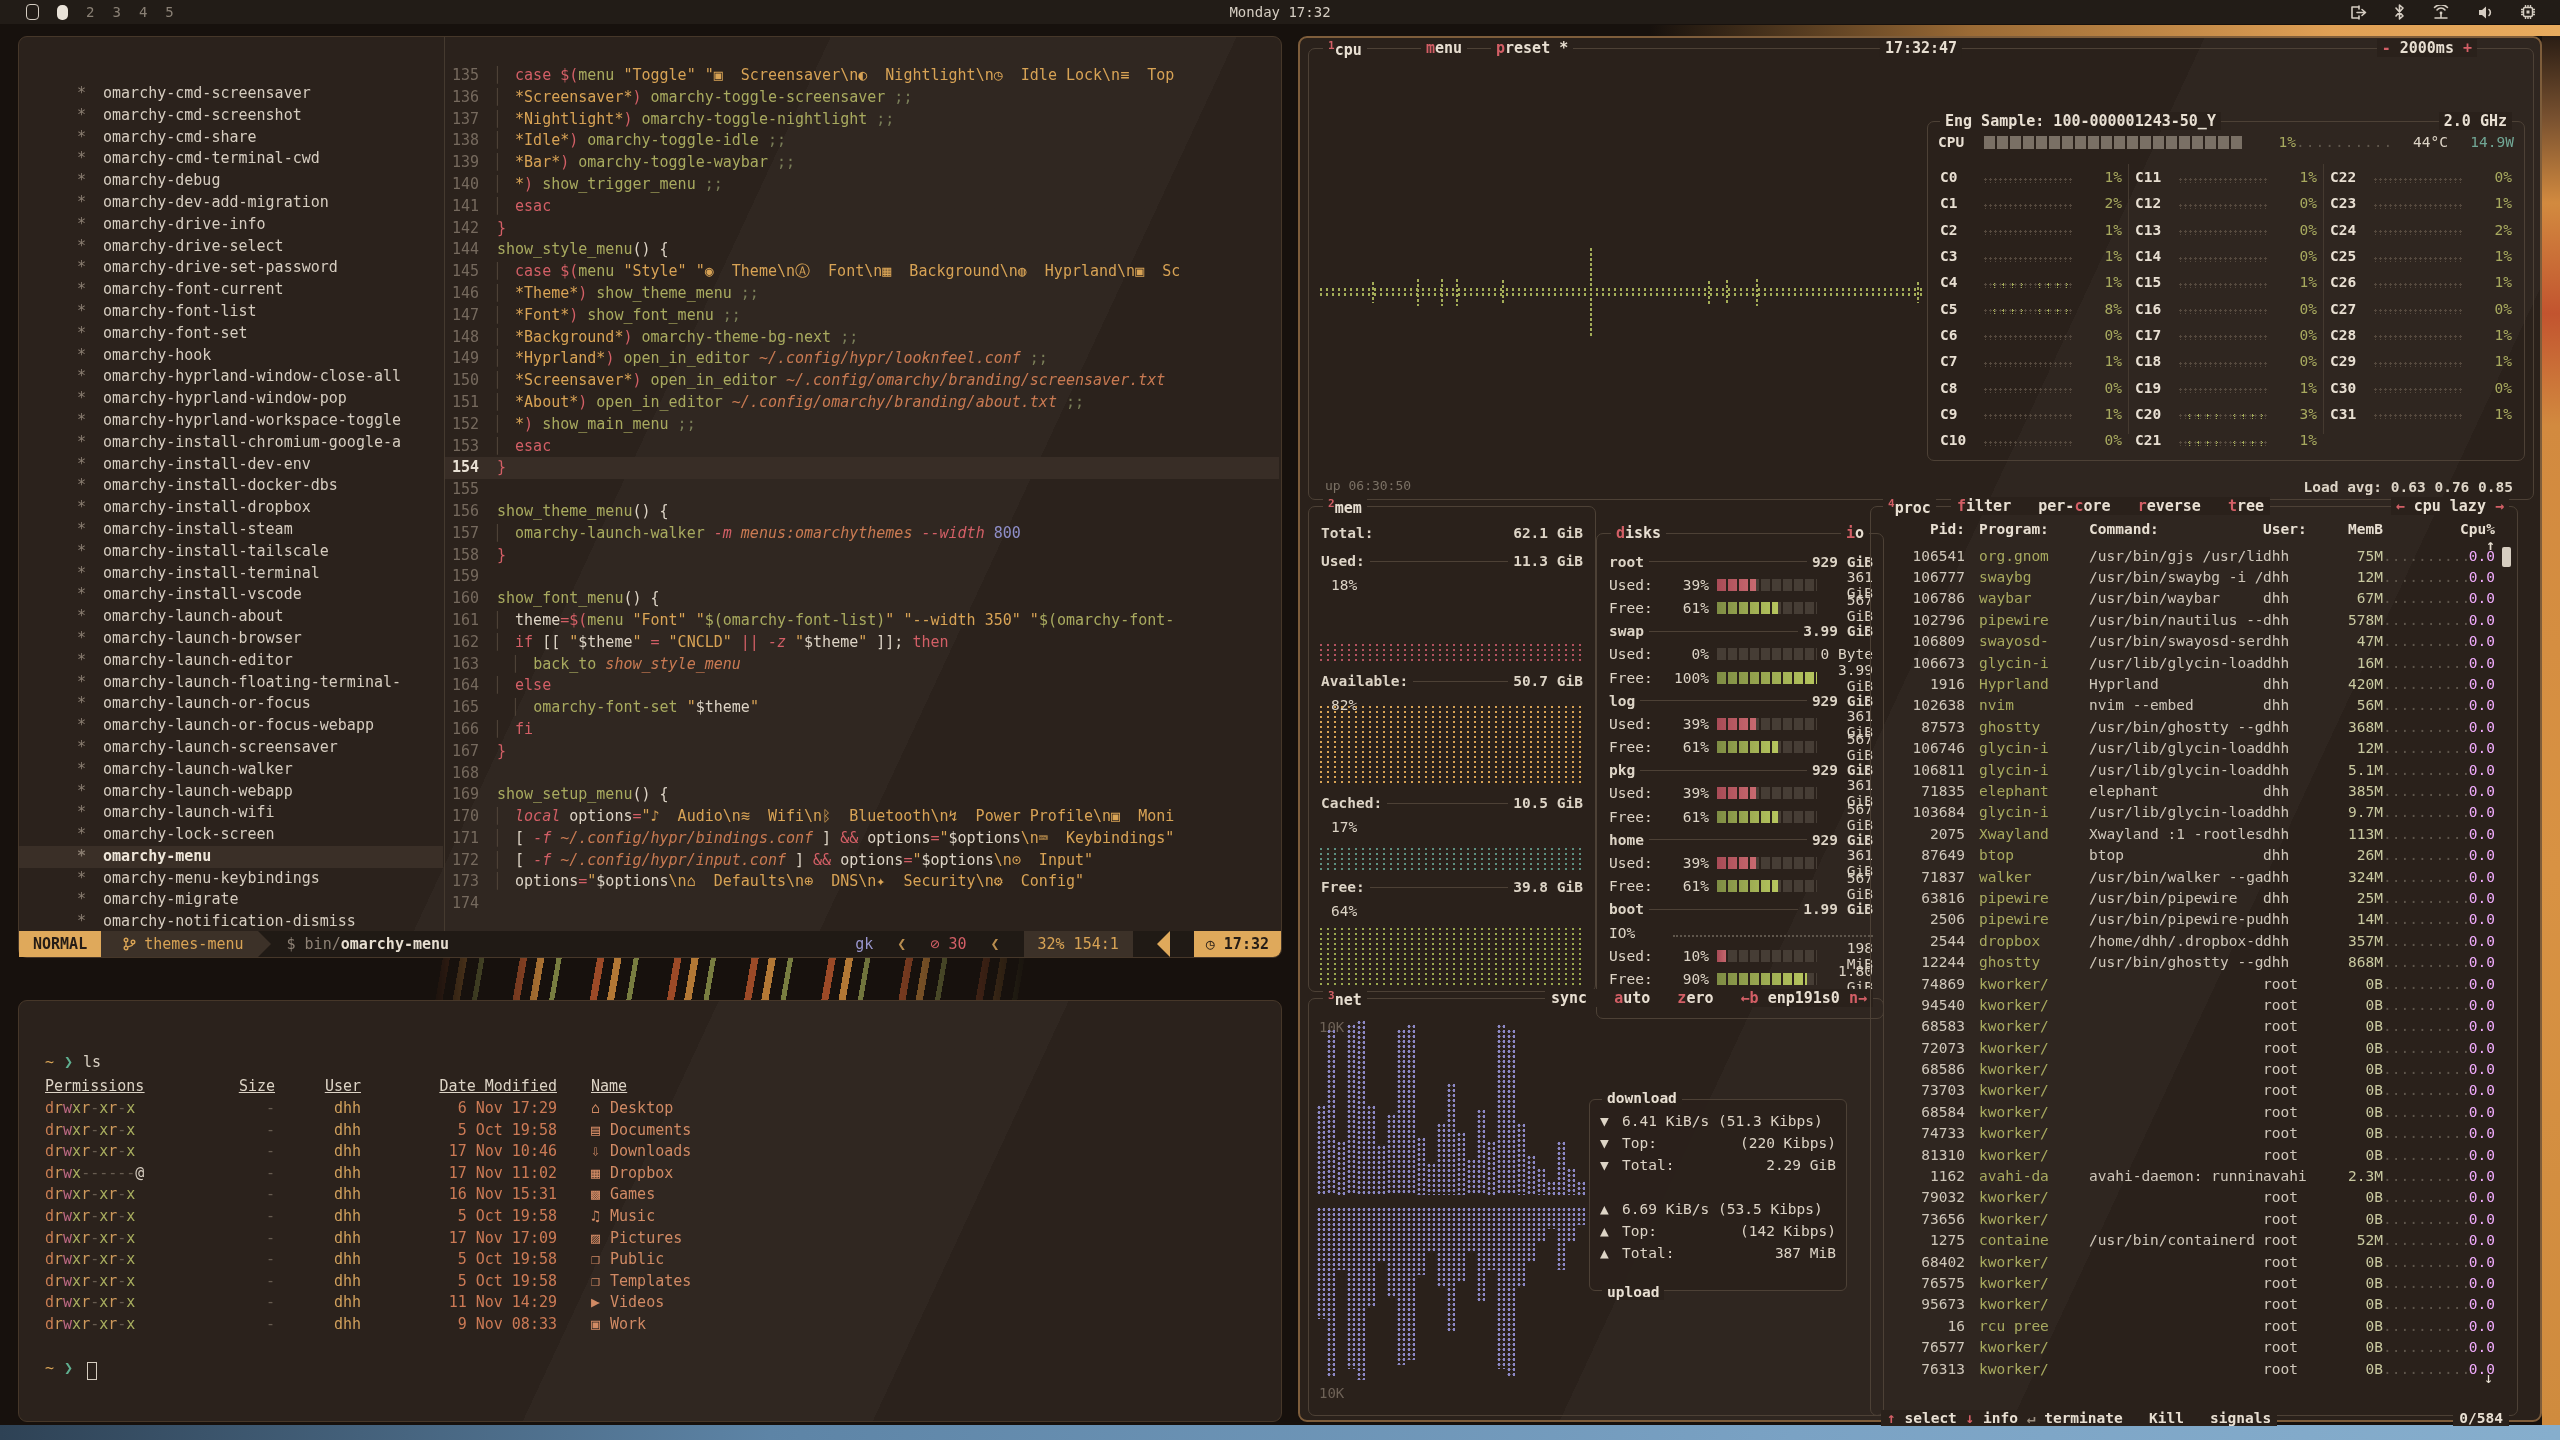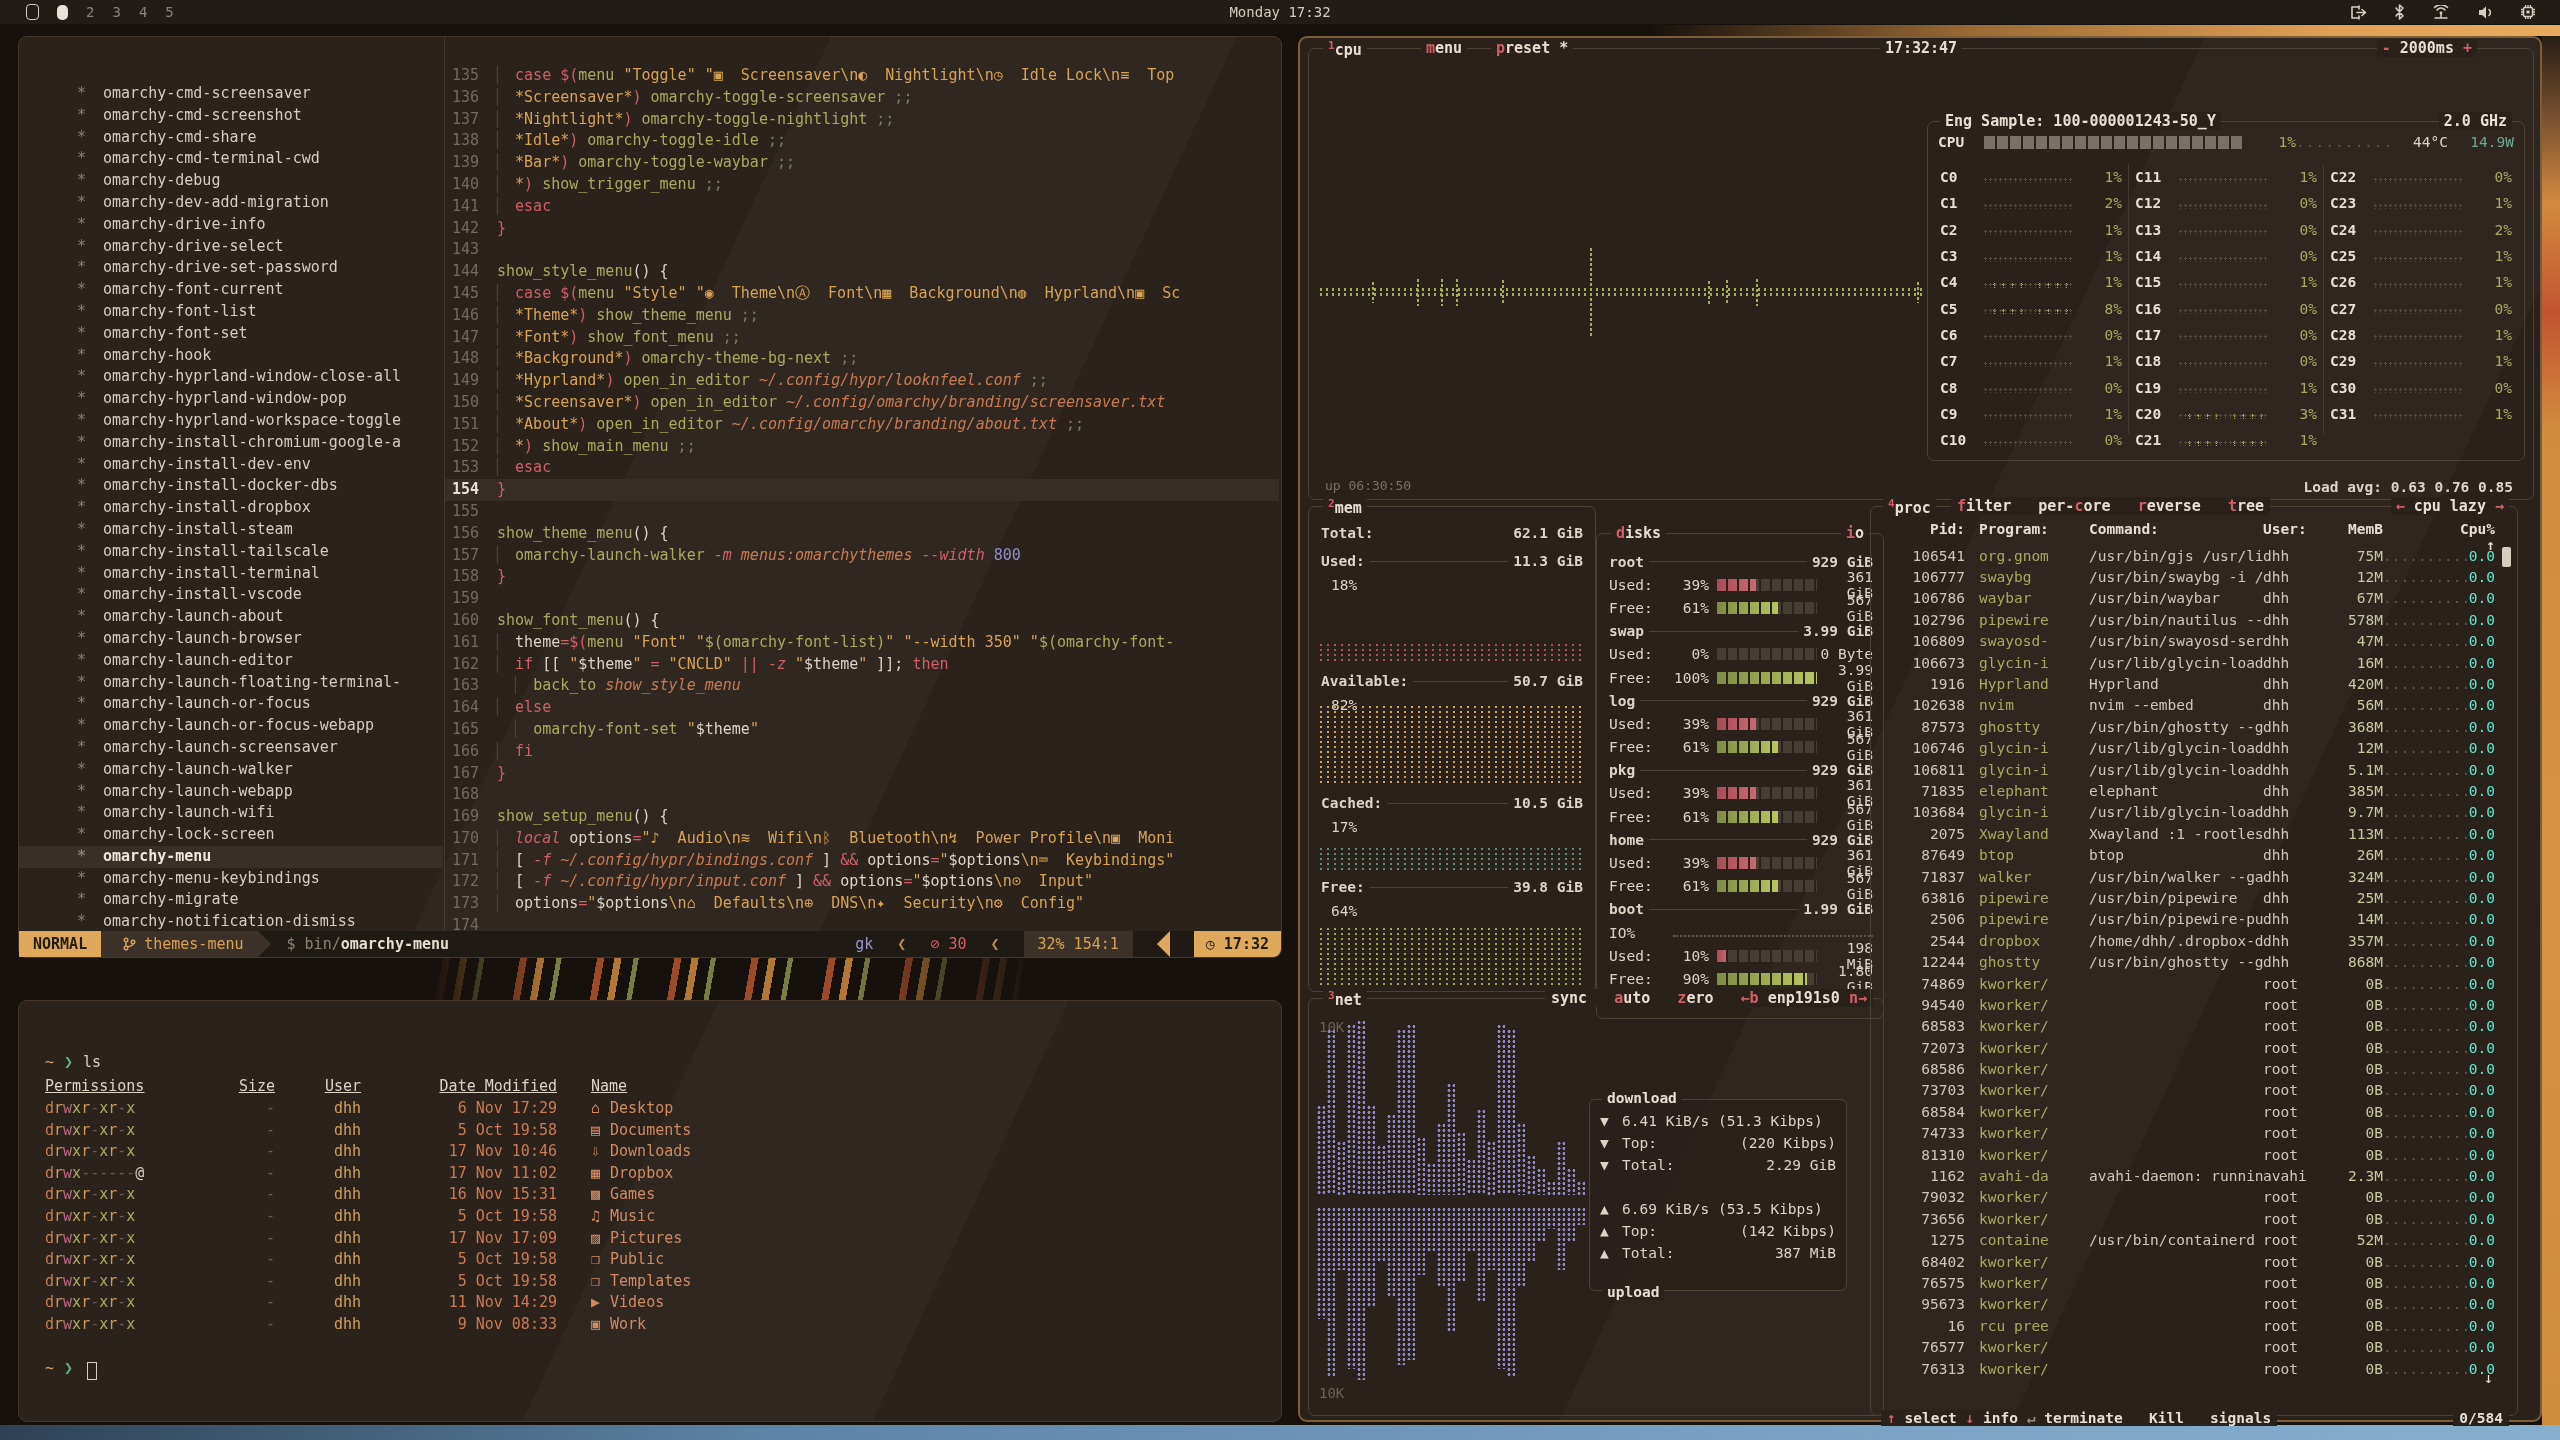--- a/index.html
+++ b/index.html
@@ -164,21 +164,21 @@
   #proc-sort .hot{ font-weight:bold; }
   #proc-head { position:absolute; left:10px; right:22px; top:14px; display:flex; font-weight:bold; color:#e8dfd2; font-size:14.5px; }
   #proc-rows { position:absolute; left:10px; right:22px; top:38px; }
   .pr { height:21.4px; display:flex; align-items:center; font-size:14.5px; white-space:pre; overflow:hidden; }
   .pr-pid { width:84px; text-align:right; color:#cfc7ba; flex:none; }
   .pr-prog { width:110px; margin-left:14px; color:#a8aa5f; flex:none; overflow:hidden; }
   .pr-cmd { flex:1; color:#cfc7ba; overflow:hidden; }
   .pr-user { width:64px; color:#cfc7ba; flex:none; }
   .pr-mem { width:56px; text-align:right; color:#c9c9a0; flex:none; }
   .pr-dots { width:70px; text-align:center; color:#5f564c; flex:none; }
-  .pr-cpu { width:42px; text-align:right; color:#5eead4; flex:none; }
+  .pr-cpu { width:42px; text-align:right; color:#f0abfc; flex:none; }
   #proc-scrollbar { position:absolute; right:6px; top:40px; width:9px; height:20px; background:#d6cdc0; border-radius:2px; }
   #proc-downarrow { position:absolute; right:24px; bottom:28px; color:#efe7da; font-size:15px; }
   #proc-footer { position:absolute; bottom:-11px; left:10px; background:#2a211b; padding:0 6px; font-size:14.5px; font-weight:bold; color:#e8dfd2; white-space:pre; }
   #proc-count { position:absolute; bottom:-11px; right:8px; background:#2a211b; padding:0 6px; font-size:14.5px; font-weight:bold; color:#e8dfd2; }
   .fk-r { color:#d35f66; } .fk-d { color:#9d9183; }
   .teal { color:#71a795; } .white-b { color:#e8dfd2; font-weight:bold; }
 </style>
 </head>
 <body>
 
@@ -277,21 +277,20 @@
   <div id="vsep"></div>
   <div id="code">
       <div class="cl"><span class="lnum">135</span><span class="c-gd">▏ </span><span class="c-kw">case</span><span class="c-red"> $(</span><span class="c-fn">menu</span><span class="c-str"> "Toggle" "▣  Screensaver\n◐  Nightlight\n◷  Idle Lock\n≡  Top</span></div>
       <div class="cl"><span class="lnum">136</span><span class="c-gd">▏ </span><span class="c-str">*Screensaver*</span><span class="c-red">)</span><span class="c-fn"> omarchy-toggle-screensaver</span><span class="c-mut"> ;;</span></div>
       <div class="cl"><span class="lnum">137</span><span class="c-gd">▏ </span><span class="c-str">*Nightlight*</span><span class="c-red">)</span><span class="c-fn"> omarchy-toggle-nightlight</span><span class="c-mut"> ;;</span></div>
       <div class="cl"><span class="lnum">138</span><span class="c-gd">▏ </span><span class="c-str">*Idle*</span><span class="c-red">)</span><span class="c-fn"> omarchy-toggle-idle</span><span class="c-mut"> ;;</span></div>
       <div class="cl"><span class="lnum">139</span><span class="c-gd">▏ </span><span class="c-str">*Bar*</span><span class="c-red">)</span><span class="c-fn"> omarchy-toggle-waybar</span><span class="c-mut"> ;;</span></div>
       <div class="cl"><span class="lnum">140</span><span class="c-gd">▏ </span><span class="c-str">*</span><span class="c-red">)</span><span class="c-fn"> show_trigger_menu</span><span class="c-mut"> ;;</span></div>
       <div class="cl"><span class="lnum">141</span><span class="c-gd">▏ </span><span class="c-kw">esac</span></div>
       <div class="cl"><span class="lnum">142</span><span class="c-red">}</span></div>
-      <div class="cl"><span class="lnum">143</span></div>
       <div class="cl"><span class="lnum">144</span><span class="c-fn">show_style_menu</span><span class="c-txt">() {</span></div>
       <div class="cl"><span class="lnum">145</span><span class="c-gd">▏ </span><span class="c-kw">case</span><span class="c-red"> $(</span><span class="c-fn">menu</span><span class="c-str"> "Style" "◉  Theme\nⒶ  Font\n▦  Background\n◍  Hyprland\n▣  Sc</span></div>
       <div class="cl"><span class="lnum">146</span><span class="c-gd">▏ </span><span class="c-str">*Theme*</span><span class="c-red">)</span><span class="c-fn"> show_theme_menu</span><span class="c-mut"> ;;</span></div>
       <div class="cl"><span class="lnum">147</span><span class="c-gd">▏ </span><span class="c-str">*Font*</span><span class="c-red">)</span><span class="c-fn"> show_font_menu</span><span class="c-mut"> ;;</span></div>
       <div class="cl"><span class="lnum">148</span><span class="c-gd">▏ </span><span class="c-str">*Background*</span><span class="c-red">)</span><span class="c-fn"> omarchy-theme-bg-next</span><span class="c-mut"> ;;</span></div>
       <div class="cl"><span class="lnum">149</span><span class="c-gd">▏ </span><span class="c-str">*Hyprland*</span><span class="c-red">)</span><span class="c-fn"> open_in_editor</span><span class="c-path"> ~/.config/hypr/looknfeel.conf</span><span class="c-mut"> ;;</span></div>
       <div class="cl"><span class="lnum">150</span><span class="c-gd">▏ </span><span class="c-str">*Screensaver*</span><span class="c-red">)</span><span class="c-fn"> open_in_editor</span><span class="c-path"> ~/.config/omarchy/branding/screensaver.txt</span></div>
       <div class="cl"><span class="lnum">151</span><span class="c-gd">▏ </span><span class="c-str">*About*</span><span class="c-red">)</span><span class="c-fn"> open_in_editor</span><span class="c-path"> ~/.config/omarchy/branding/about.txt</span><span class="c-mut"> ;;</span></div>
       <div class="cl"><span class="lnum">152</span><span class="c-gd">▏ </span><span class="c-str">*</span><span class="c-red">)</span><span class="c-fn"> show_main_menu</span><span class="c-mut"> ;;</span></div>
       <div class="cl"><span class="lnum">153</span><span class="c-gd">▏ </span><span class="c-kw">esac</span></div>

